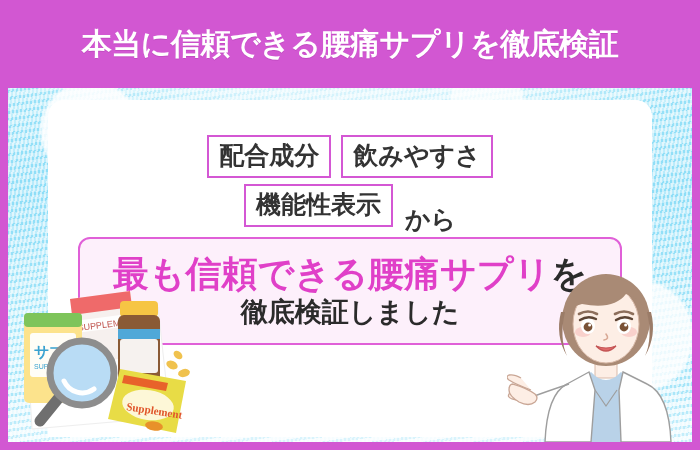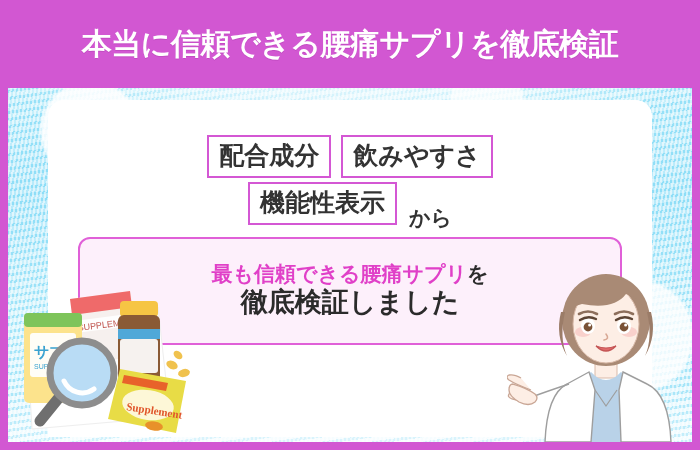--- a/index.html
+++ b/index.html
@@ -68,35 +68,35 @@
     left:0;width:604px;justify-content:center;
   }
   .tagrow.row1{top:35px;}
   .tagrow.row2{top:79px;}
   .tag{
     border:2px solid #d457d4;background:#ffffff;
     color:#333333;font-weight:bold;font-size:25px;line-height:1;
     padding:6px 10px 8px 10px;white-space:nowrap;
   }
   .kara{
-    color:#333333;font-weight:bold;font-size:21px;line-height:1;
+    color:#333333;font-weight:bold;font-size:25px;line-height:1;
     white-space:nowrap;padding-left:2px;margin-top:28px;
   }
 
   
   .pinkpanel{
     position:absolute;left:30px;top:137px;width:544px;height:108px;
     background:#fdf0fb;border:2px solid #e060d8;border-radius:12px;
     display:flex;flex-direction:column;align-items:center;justify-content:center;
     box-sizing:border-box;
   }
-  .pp-line1{font-size:21px;font-weight:bold;line-height:1.08;white-space:nowrap;}
+  .pp-line1{font-size:36px;font-weight:bold;line-height:1.08;white-space:nowrap;}
   .pp-hl{color:#e040c8;}
   .pp-dark{color:#2b2b2b;}
-  .pp-line2{font-size:27px;font-weight:bold;line-height:1.08;color:#2b2b2b;white-space:nowrap;margin-top:4px;font-family:Liberation Mono, monospace;}
+  .pp-line2{font-size:27px;font-weight:bold;line-height:1.08;color:#2b2b2b;white-space:nowrap;margin-top:4px;}
 
   
   .illus-left{position:absolute;left:8px;bottom:8px;width:190px;height:165px;z-index:5;}
   .illus-right{position:absolute;right:8px;bottom:8px;width:185px;height:170px;z-index:5;}
 </style>
 </head>
 <body>
 
 <div id="page">
 

